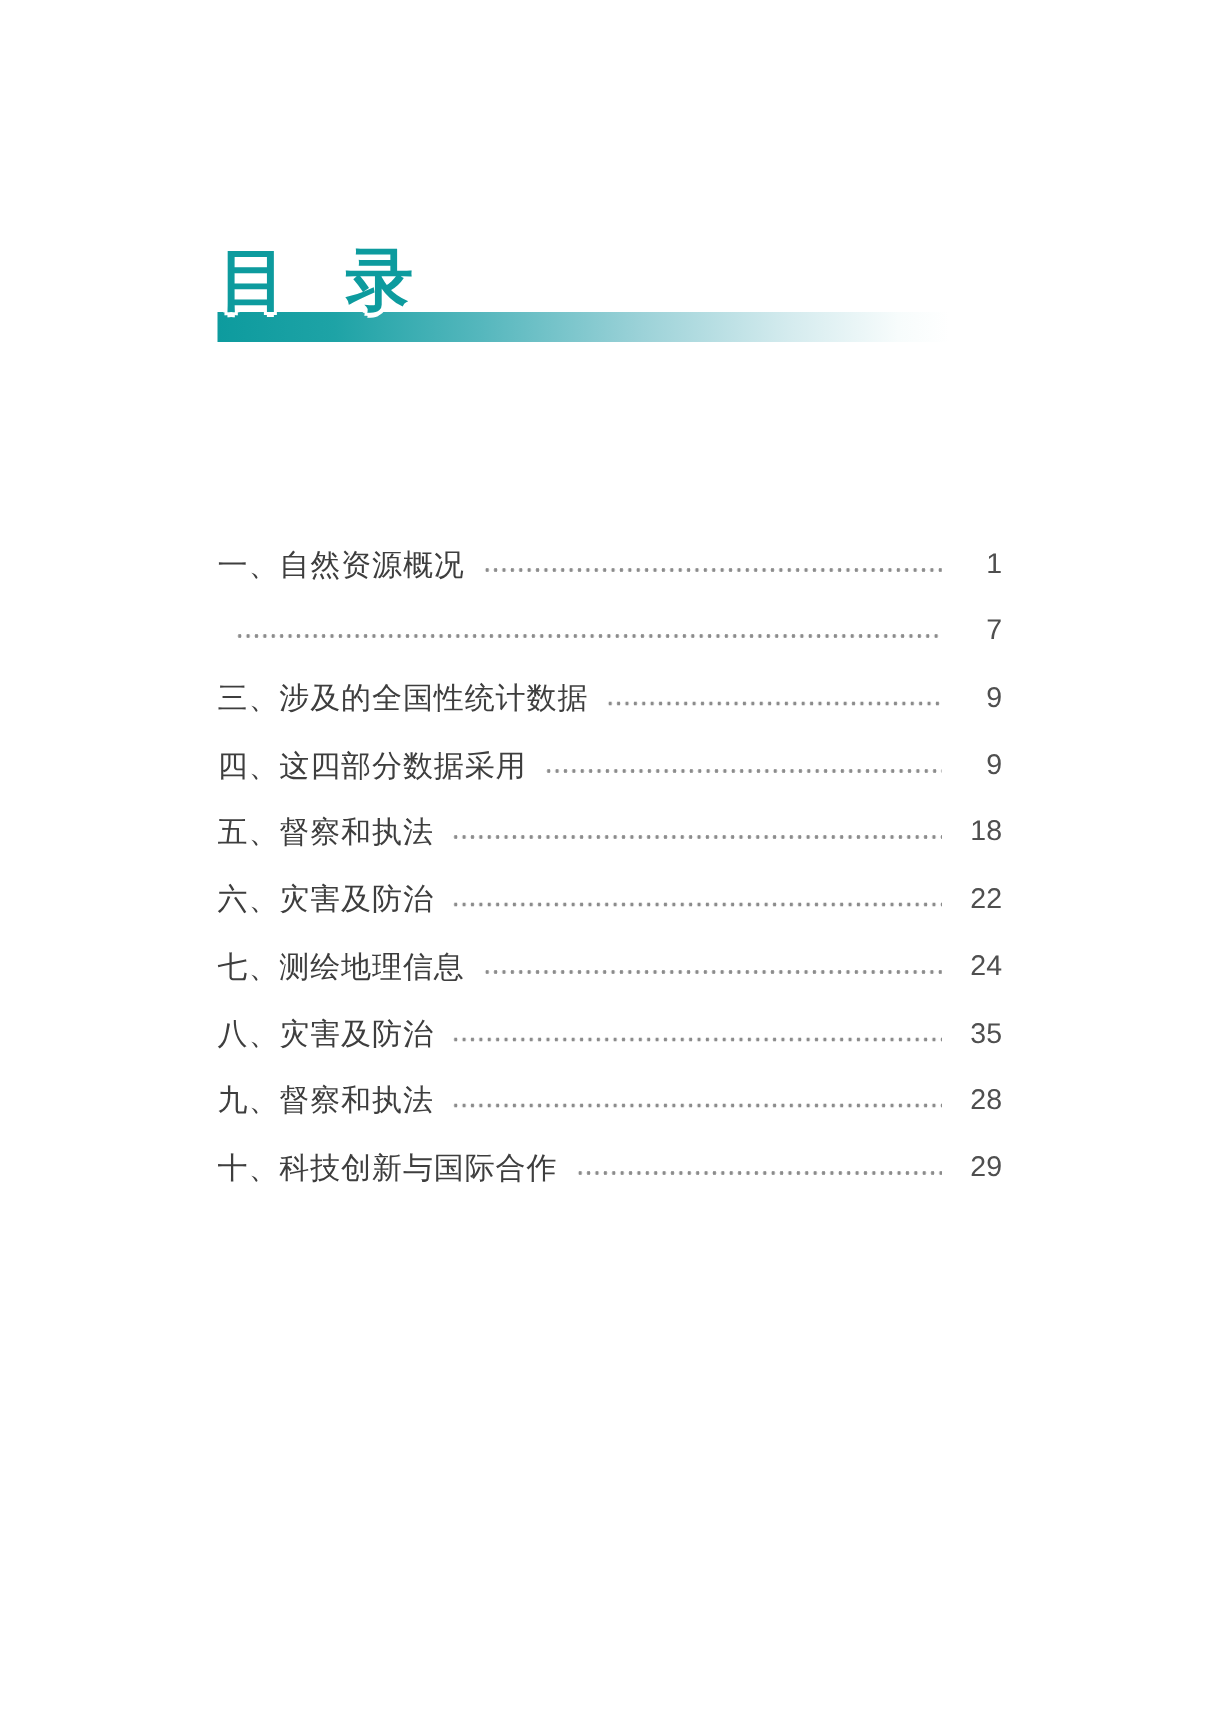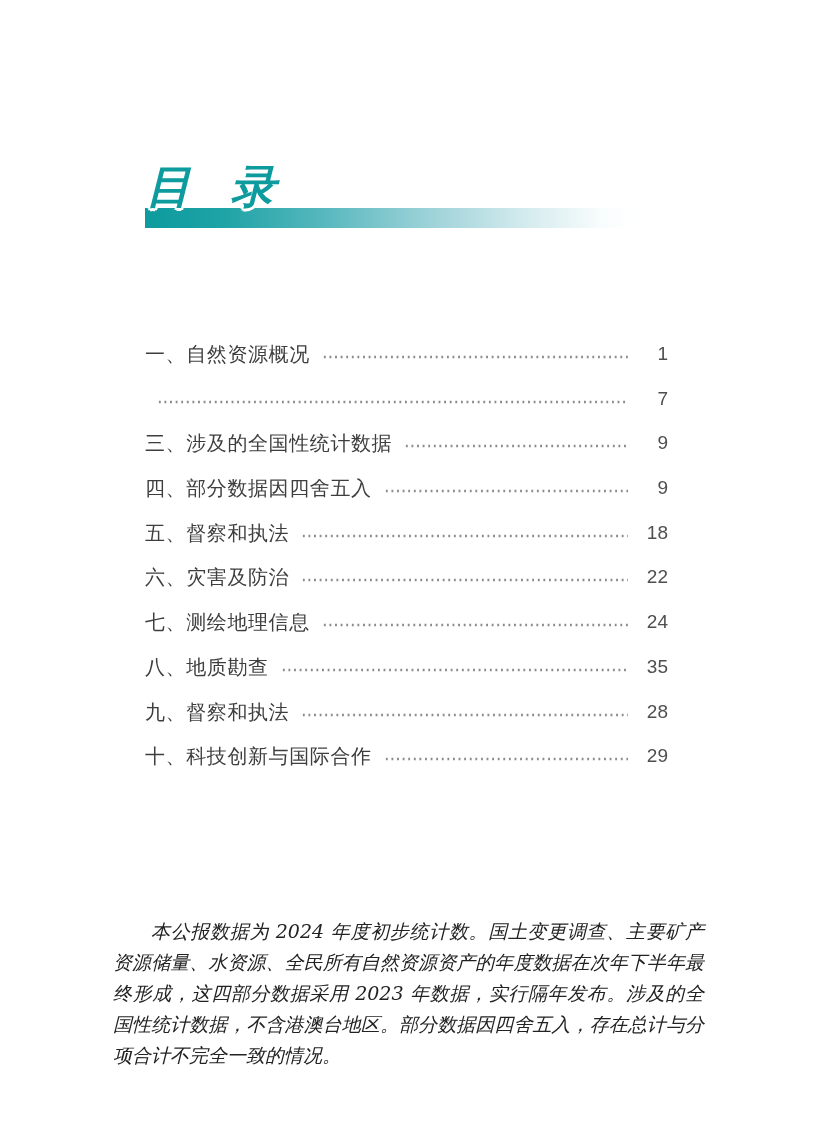--- a/index.html
+++ b/index.html
@@ -16,21 +16,20 @@
     font-family: "Liberation Sans", sans-serif;
   }
 
   
   .title-block {
     position: absolute;
     left: 145px;
     top: 160px;
     width: 492px;
     height: 72px;
-    font-style: italic;
   }
   .title-bar {
     position: absolute;
     left: 0;
     top: 48px;
     width: 488px;
     height: 20px;
     background: linear-gradient(to right,
       var(--accent, #0d9b9e) 0%,
       #1ea3a6 16%,
@@ -64,21 +63,21 @@
 
   
   .toc-list {
     position: absolute;
     left: 145px;
     top: 343px;
     width: 523px;
   }
   .toc-row {
     display: flex;
-    align-items: flex-start;
+    align-items: flex-end;
     height: 44.7px;
     cursor: pointer;
   }
   .toc-label {
     white-space: nowrap;
     font-size: 20px;
     line-height: 22px;
     letter-spacing: 0.6px;
     color: #3e3e3e;
   }
@@ -137,21 +136,21 @@
       <span class="toc-page">7</span>
     </div>
 
     <div class="toc-row">
       <span class="toc-label">三、涉及的全国性统计数据</span>
       <span class="toc-dots"></span>
       <span class="toc-page">9</span>
     </div>
 
     <div class="toc-row">
-      <span class="toc-label">四、部分数据因四舍五入</span>
+      <span class="toc-label">四、这四部分数据采用</span>
       <span class="toc-dots"></span>
       <span class="toc-page">9</span>
     </div>
 
     <div class="toc-row">
       <span class="toc-label">五、督察和执法</span>
       <span class="toc-dots"></span>
       <span class="toc-page">18</span>
     </div>
 
@@ -161,33 +160,32 @@
       <span class="toc-page">22</span>
     </div>
 
     <div class="toc-row">
       <span class="toc-label">七、测绘地理信息</span>
       <span class="toc-dots"></span>
       <span class="toc-page">24</span>
     </div>
 
     <div class="toc-row">
-      <span class="toc-label">八、地质勘查</span>
+      <span class="toc-label">八、灾害及防治</span>
       <span class="toc-dots"></span>
       <span class="toc-page">35</span>
     </div>
 
     <div class="toc-row">
       <span class="toc-label">九、督察和执法</span>
       <span class="toc-dots"></span>
       <span class="toc-page">28</span>
     </div>
 
     <div class="toc-row">
       <span class="toc-label">十、科技创新与国际合作</span>
       <span class="toc-dots"></span>
       <span class="toc-page">29</span>
     </div>
   </nav>
 
-  <p class="footnote">本公报数据为 2024 年度初步统计数。国土变更调查、主要矿产资源储量、水资源、全民所有自然资源资产的年度数据在次年下半年最终形成，这四部分数据采用 2023 年数据，实行隔年发布。涉及的全国性统计数据，不含港澳台地区。部分数据因四舍五入，存在总计与分项合计不完全一致的情况。</p>
 
 </div>
 
 </body></html>

